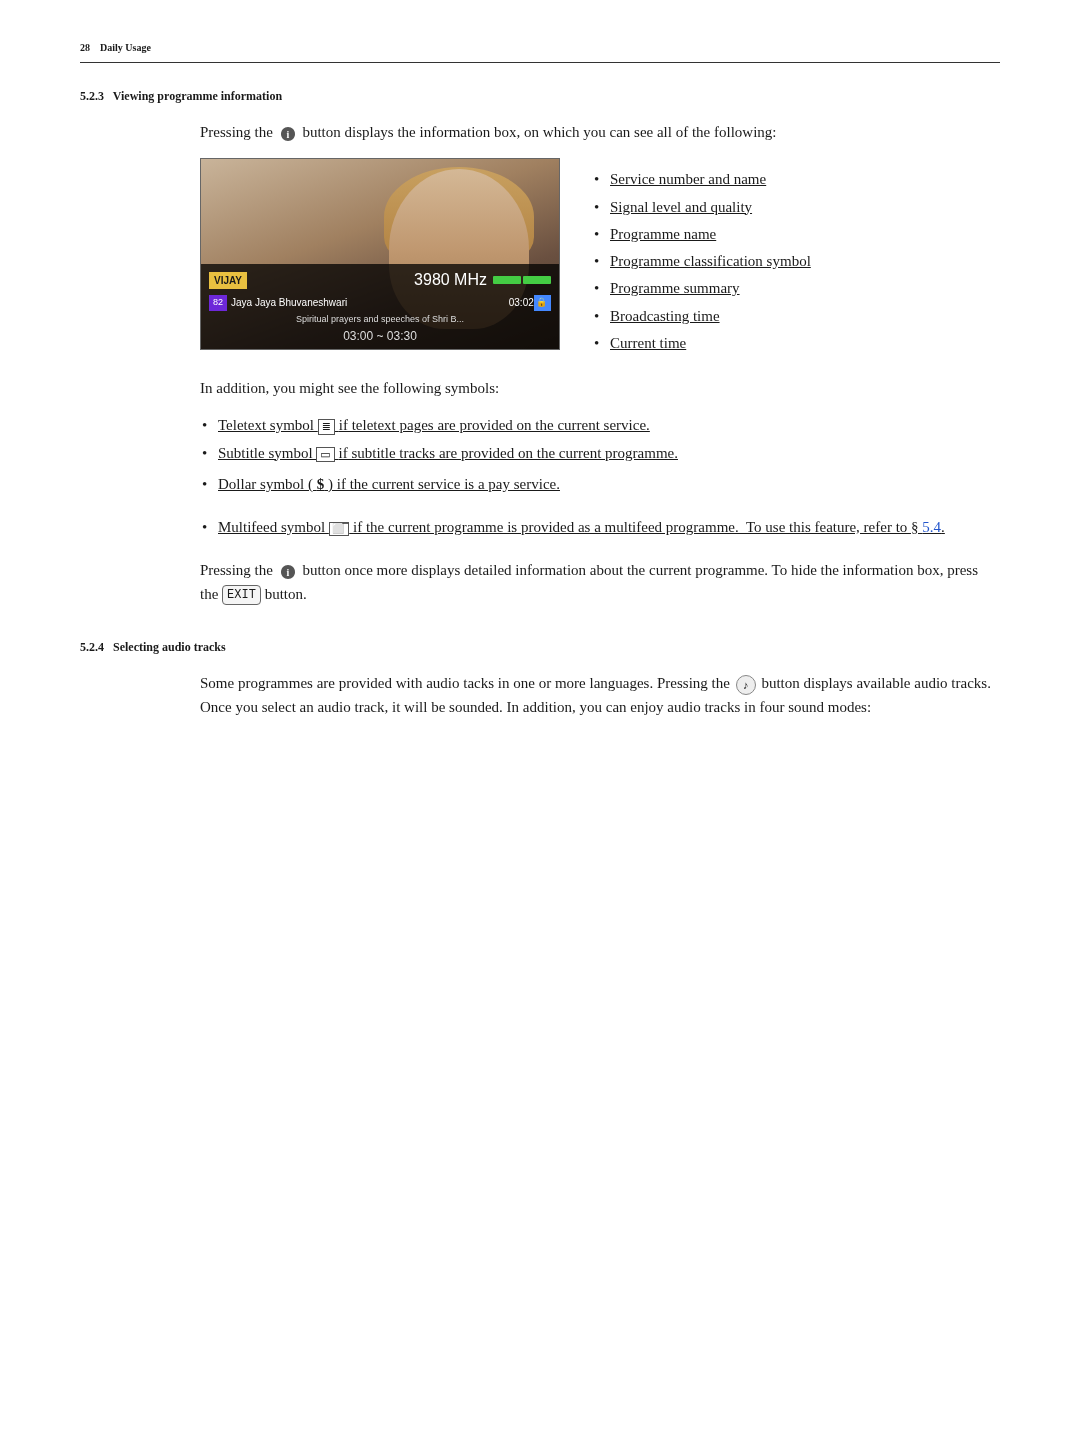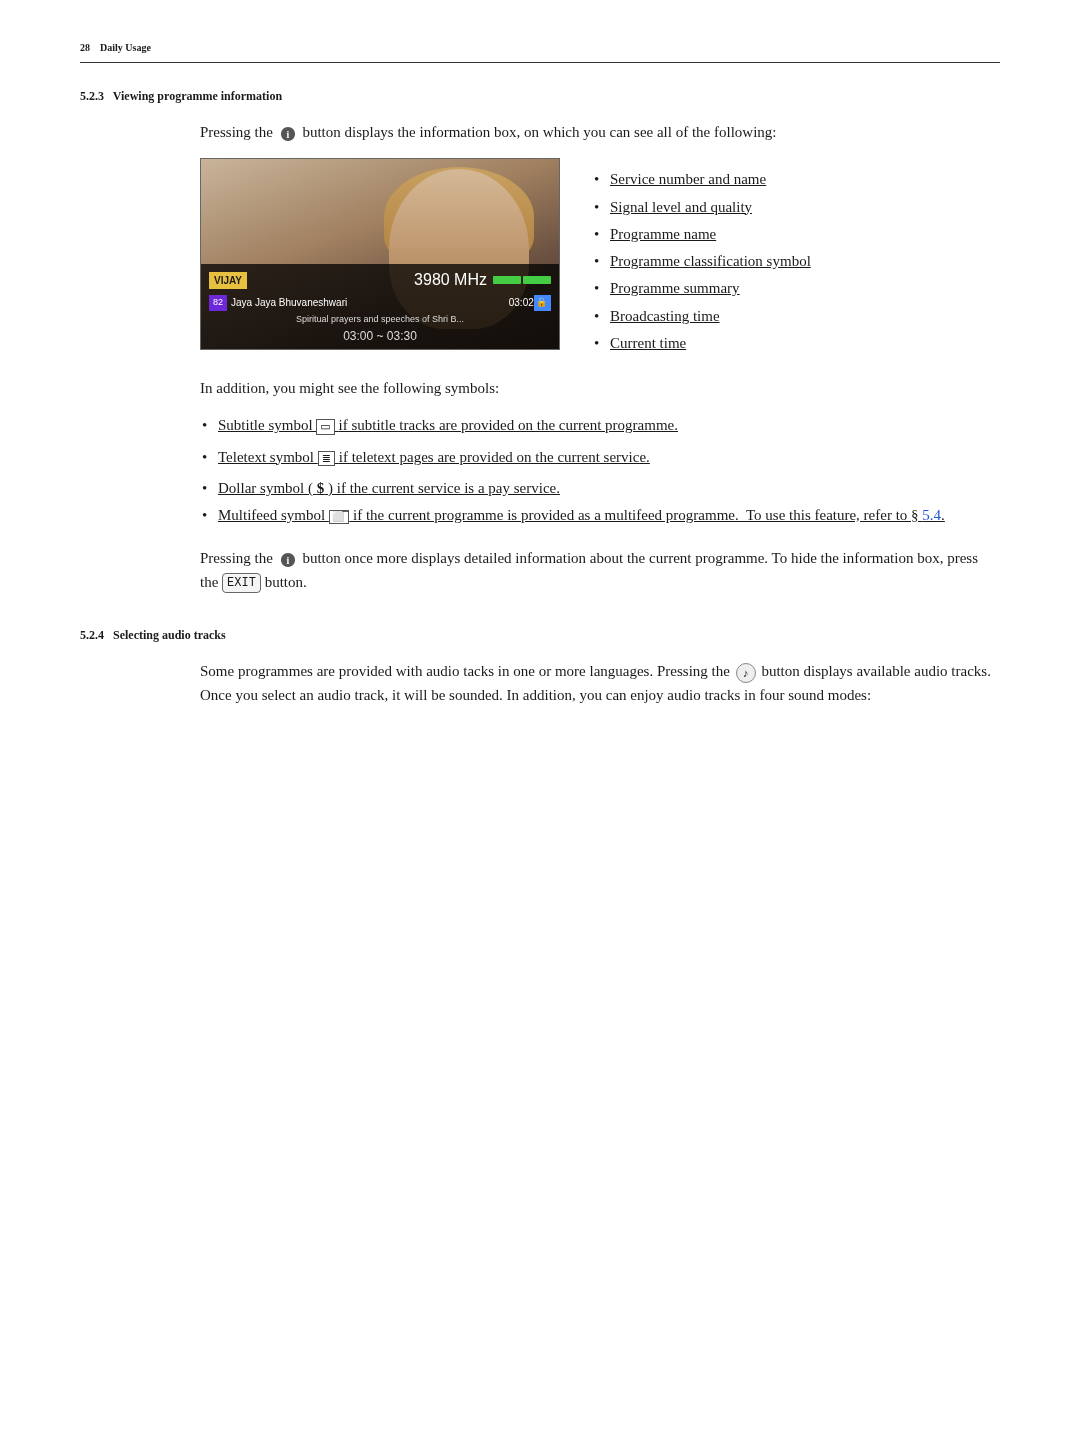--- a/index.html
+++ b/index.html
@@ -284,36 +284,36 @@
           <li><span>Broadcasting time</span></li>
           <li><span>Current time</span></li>
         </ul>
       </div>
     </div>
 
     <p>In addition, you might see the following symbols:</p>
 
     <div class="additional-symbols">
       <ul class="bullet-list">
+        <li style="margin-top:8px;">
+          <span>Teletext symbol </span>
+          <span class="symbol-box">≣</span>
+          <span> if teletext pages are provided on the current service.</span>
+        </li>
         <li>
           <span>Subtitle symbol </span>
           <span class="symbol-box">▭</span>
           <span> if subtitle tracks are provided on the current programme.</span>
         </li>
         <li style="margin-top:8px;">
-          <span>Teletext symbol </span>
-          <span class="symbol-box">≣</span>
-          <span> if teletext pages are provided on the current service.</span>
-        </li>
-        <li style="margin-top:8px;">
           <span>Dollar symbol (</span>
           <strong>$</strong>
           <span>) if the current service is a pay service.</span>
         </li>
-        <li style="margin-top:4px;">
+        <li style="margin-top:20px;">
           <span>Multifeed symbol </span>
           <span class="symbol-box" style="font-size:10px;">⬜̅</span>
           <span> if the current programme is pro­vided as a multifeed programme.&nbsp; To use this feature, refer to § <a href="#">5.4</a>.</span>
         </li>
       </ul>
     </div>
 
     <p>
       <span>Pressing the</span>
       

